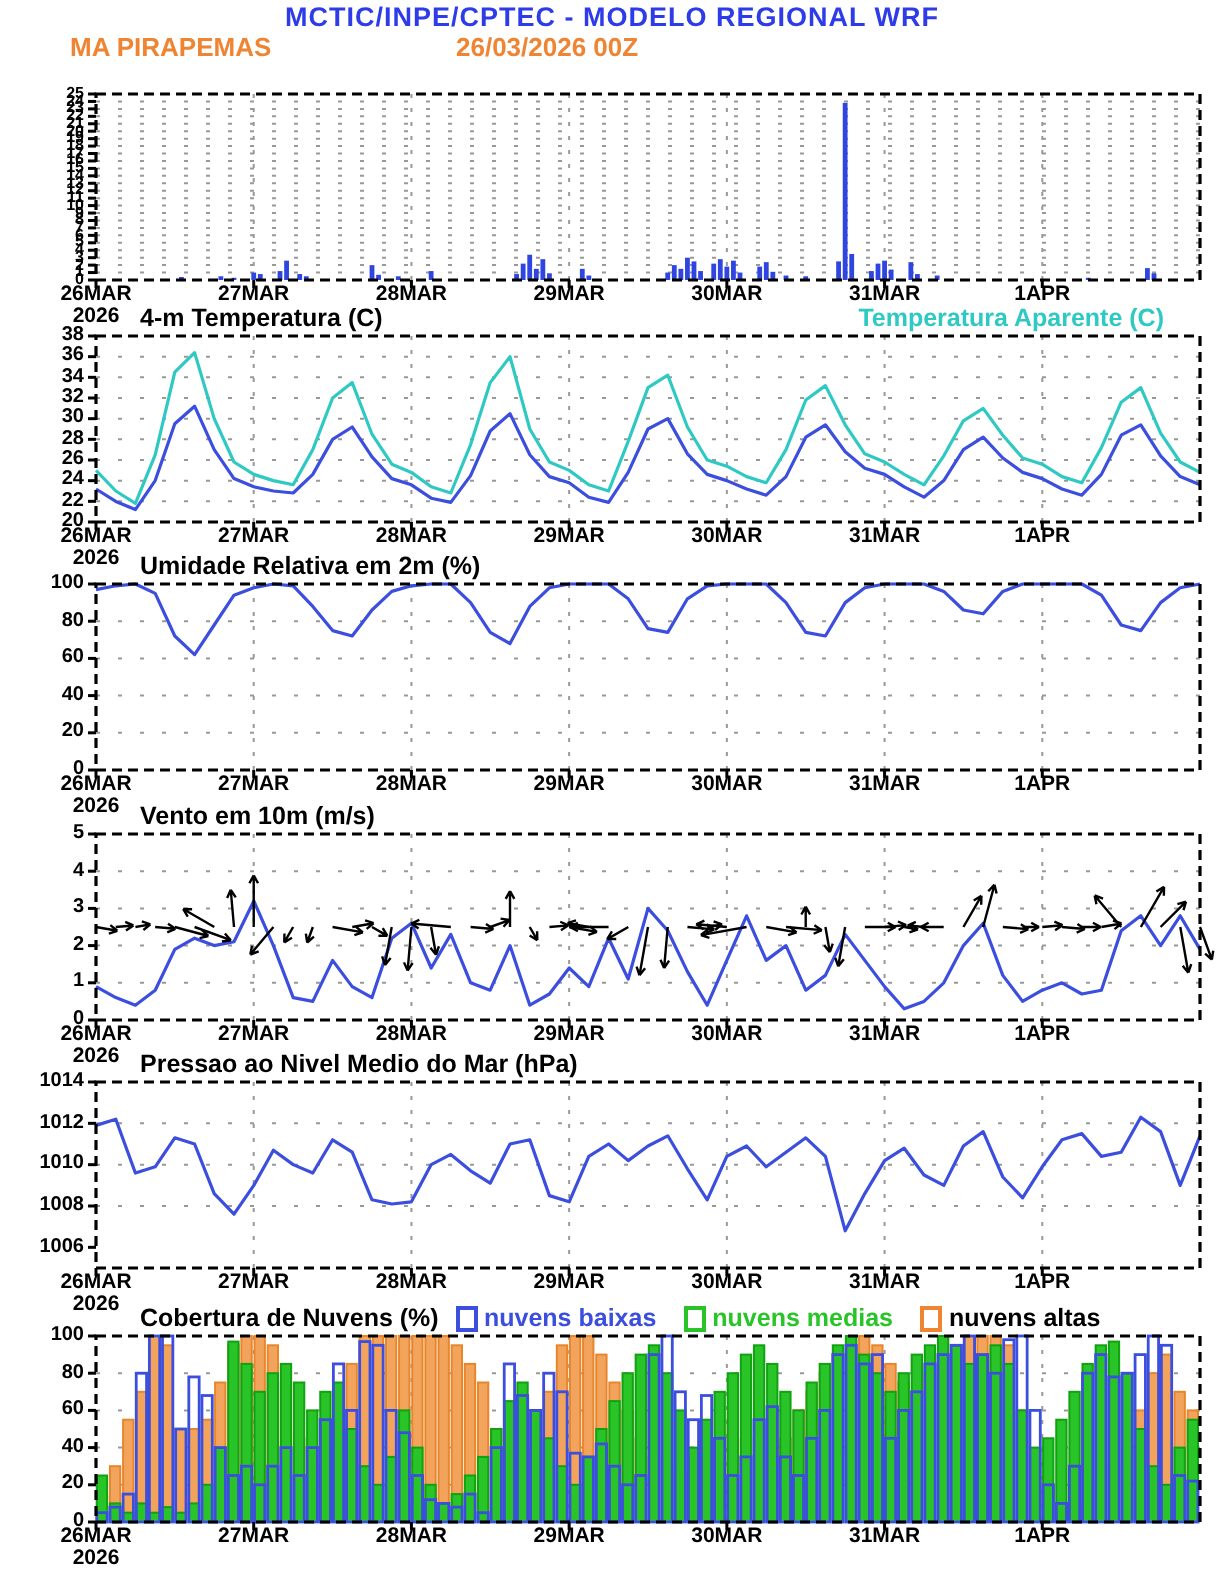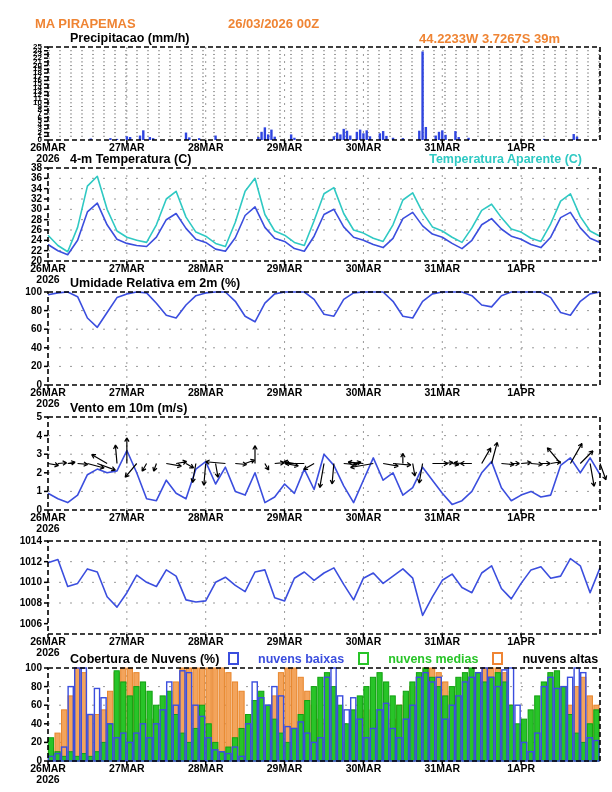--- a/index.html
+++ b/index.html
@@ -16,37 +16,34 @@
   .loc{position:absolute;right:52px;font-size:13px;}
   .orange{color:var(--orange);}
   .cyan{color:var(--cyan);}
   .plot{position:absolute;left:48px;top:0;overflow:visible;}
   .ylabels{position:absolute;left:0;top:0;width:44px;height:93px;}
   .ylabels span{position:absolute;right:2px;font-size:10px;line-height:10px;text-align:right;}
   .ylabels.tiny span{font-size:8px;line-height:8px;}
   .xlabels{position:absolute;left:0;top:95px;height:24px;width:612px;}
   .xlabels span{position:absolute;width:48px;text-align:center;font-size:10.5px;line-height:11px;}
   .legend{position:absolute;left:228px;right:0;display:flex;gap:14px;font-size:12.5px;}
-  .leg-item{display:flex;align-items:flex-start;gap:19px;}
+  .leg-item{display:flex;align-items:center;gap:3px;}
   .legbox{display:inline-block;width:7px;height:9px;background:#fff;border:2px solid;}
 </style>
 </head>
 <body>
 
 <div id="root" style="--orange: #ef8433; --cyan: #2fc9c3;">
+  <div class="hdr1" style="color: rgb(45, 60, 232);">MCTIC/INPE/CPTEC - MODELO REGIONAL WRF</div>
   <div class="hdr2">
     <span class="station orange">MA PIRAPEMAS</span>
     <span class="run orange">26/03/2026 00Z</span>
   </div>
 
   <section class="panel" style="top:47px">
-    <div class="prow">
-      <span class="ptitle">Precipitacao (mm/h)</span>
-      <span class="loc orange">44.2233W 3.7267S 39m</span>
-    </div>
     <div class="ylabels tiny">
         <span style="top: 89px;">0</span>
         <span style="top: 85.28px;">1</span>
         <span style="top: 81.56px;">2</span>
         <span style="top: 77.84px;">3</span>
         <span style="top: 74.12px;">4</span>
         <span style="top: 70.4px;">5</span>
         <span style="top: 66.68px;">6</span>
         <span style="top: 62.96px;">7</span>
         <span style="top: 59.24px;">8</span>
@@ -414,20 +411,23 @@
         <span style="left: 102.857px; top: 0px;">27MAR</span>
         <span style="left: 181.714px; top: 0px;">28MAR</span>
         <span style="left: 260.571px; top: 0px;">29MAR</span>
         <span style="left: 339.429px; top: 0px;">30MAR</span>
         <span style="left: 418.286px; top: 0px;">31MAR</span>
         <span style="left: 497.143px; top: 0px;">1APR</span>
       </div>
   </section>
 
   <section class="panel" style="top:541px">
+    <div class="prow">
+      <span class="ptitle">Pressao ao Nivel Medio do Mar (hPa)</span>
+    </div>
     <div class="ylabels">
         <span style="top: 77.6667px;">1006</span>
         <span style="top: 57px;">1008</span>
         <span style="top: 36.3333px;">1010</span>
         <span style="top: 15.6667px;">1012</span>
         <span style="top: -5px;">1014</span>
       </div>
     <svg class="plot" width="552" height="93">
         <line x1="0" y1="62" x2="552" y2="62" stroke="#999999" stroke-width="1" stroke-dasharray="2 9"></line>
         <line x1="0" y1="41.33333333333333" x2="552" y2="41.33333333333333" stroke="#999999" stroke-width="1" stroke-dasharray="2 9"></line>

